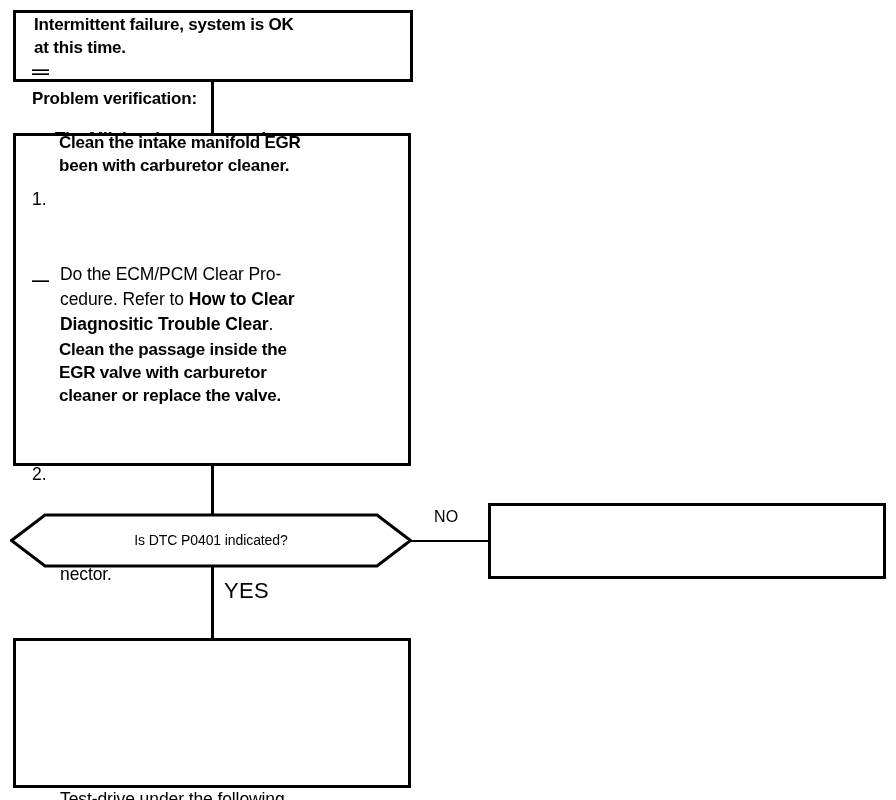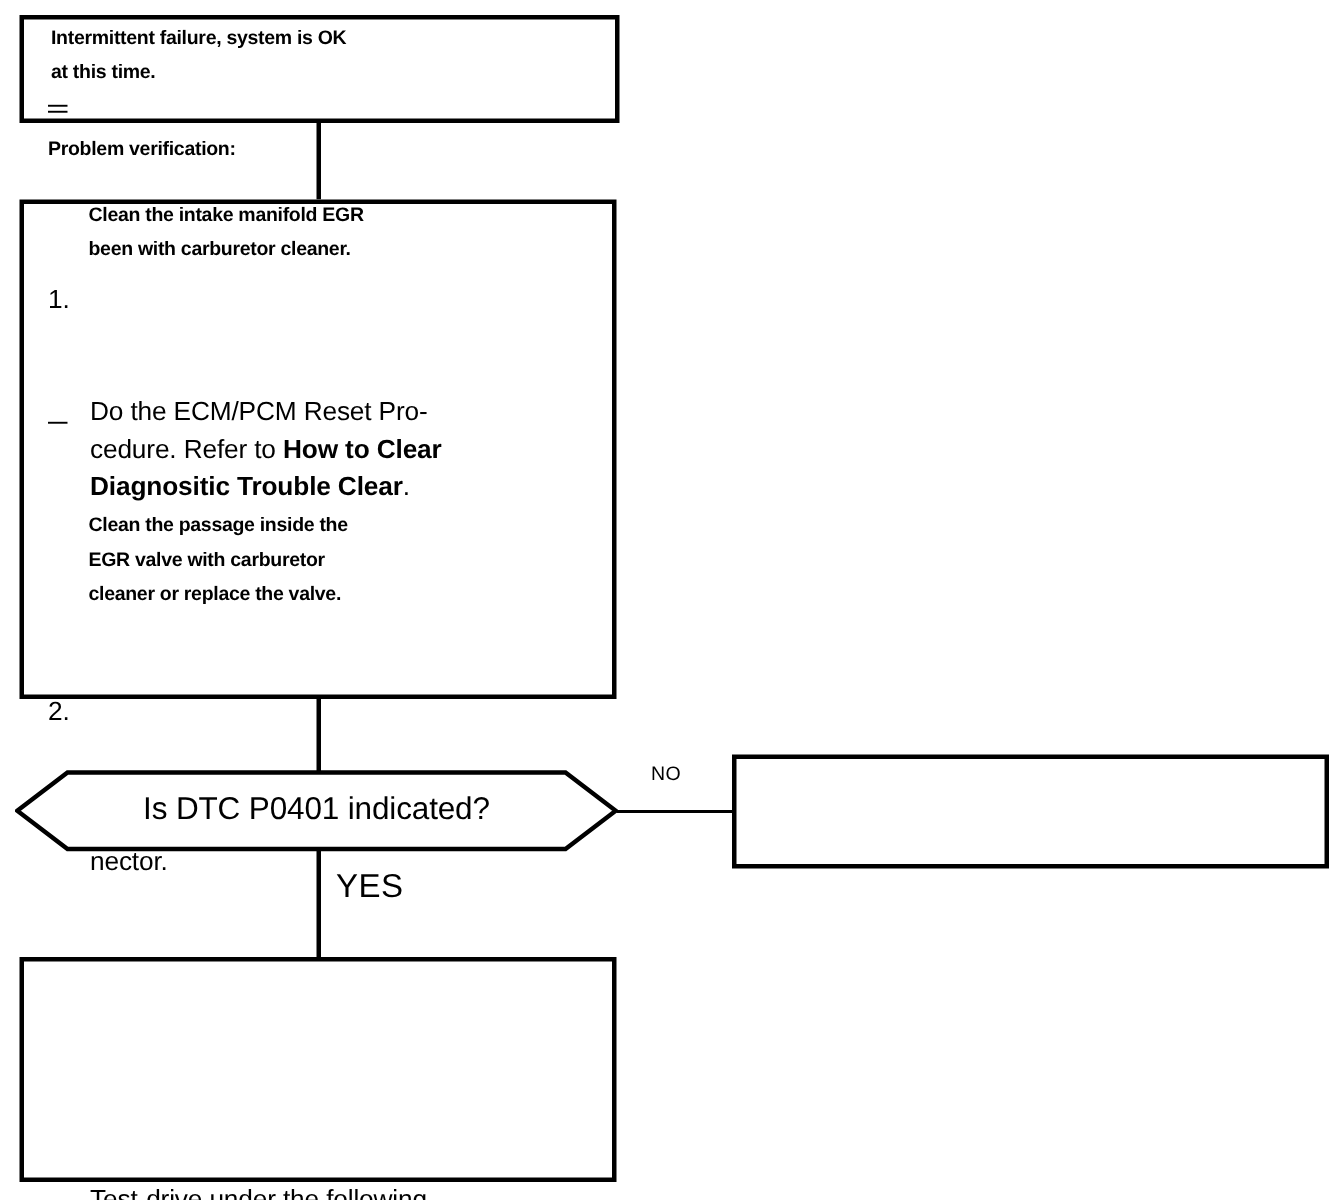--- a/index.html
+++ b/index.html
@@ -39,21 +39,21 @@
   }
 
   
   .txt {
     position: absolute;
     white-space: pre-wrap;
   }
 
   .bold-line {
     font-weight: bold;
-    font-size: 13px;
+    font-size: 17px;
     line-height: 23px;
     letter-spacing: -0.2px;
   }
 
   .reg-line {
     font-weight: normal;
     font-size: 17.5px;
     line-height: 25px;
     letter-spacing: -0.1px;
   }
@@ -94,29 +94,29 @@
     width: 402px; height: 55px;
   }
   #decision-hex svg { display: block; }
   #decision-label {
     position: absolute;
     left: 10px; top: 513px;
     width: 402px; height: 54px;
     display: flex;
     align-items: center;
     justify-content: center;
-    font-size: 21px;
+    font-size: 14px;
     font-weight: normal;
     letter-spacing: -0.1px;
   }
 
   
   #label-no {
     left: 434px; top: 508px;
-    font-size: 13px;
+    font-size: 16px;
     letter-spacing: 0.3px;
     text-align: center;
   }
   #label-yes {
     left: 224px; top: 578px;
     font-size: 22px;
     letter-spacing: 0.3px;
   }
 
   
@@ -149,21 +149,21 @@
 
   <div class="connector-v" style="left:211px; top:82px; height:51px;"></div>
 
   <div class="node-box" id="box-verification"></div>
   <div class="txt reg-line" id="verif-body">
 
     <span class="row bold-line" id="verif-title">Problem verification:</span>
 
     <span class="row num-row">
       <span class="marker">1.</span>
-      <span class="row-body"><span>Do the ECM/PCM Reset Pro-
+      <span class="row-body"><span>Do the ECM/PCM Clear Pro-
 cedure. Refer to </span><b>How to Clear
 Diagnositic Trouble Clear</b><span>.</span></span>
     </span>
 
     <span class="row num-row">
       <span class="marker">2.</span>
       <span class="row-body">Connect the SCS service con-
 nector.</span>
     </span>
 

